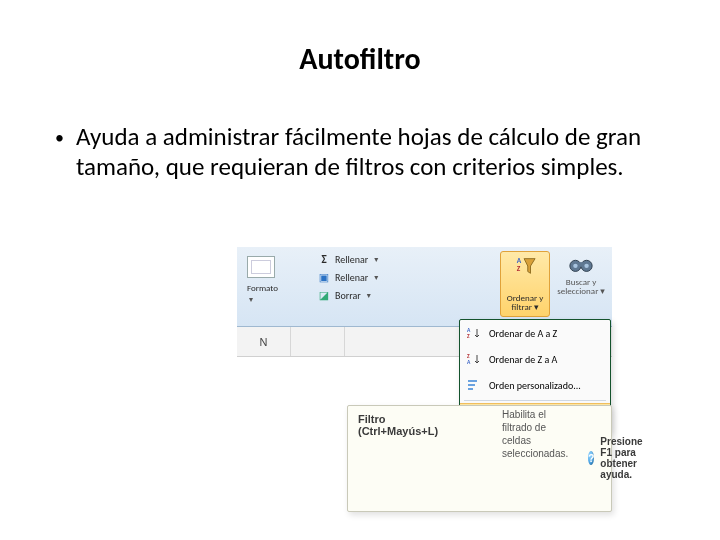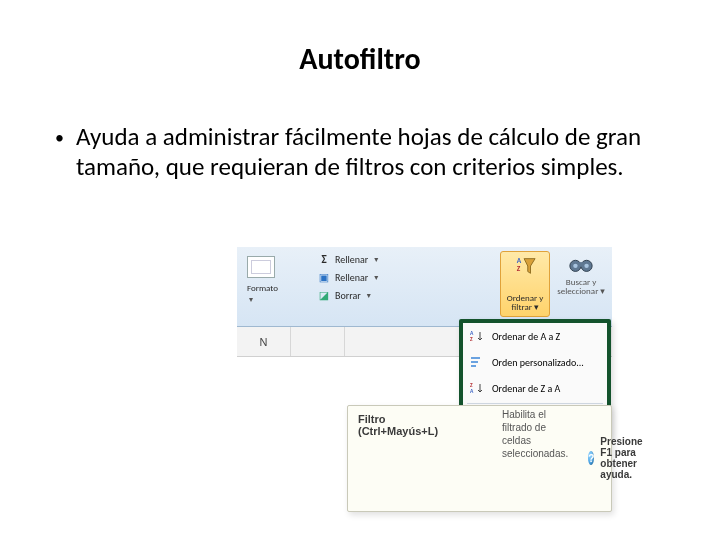--- a/index.html
+++ b/index.html
@@ -100,21 +100,21 @@
     background:#f3f3f3; border-bottom:1px solid #d0d0d0;
     display:flex;
   }
   .colhdr{
     width:54px; border-right:1px solid #d7d7d7; text-align:center;
     font-size:11px; color:#444; line-height:30px; font-family: Arial, sans-serif;
   }
   
   .menu {
     position:absolute; left:222px; top:72px; width:152px;
-    background:#fafafa; border:4px solid #14532d; border-radius:2px;
+    background:#fafafa; border:1px solid #14532d; border-radius:2px;
     box-shadow: 2px 3px 6px rgba(0,0,0,.15);
     font-size:10px;
   }
   .menu-row{
     display:flex; align-items:center; gap:7px;
     padding:5px 8px 5px 6px; cursor:pointer;
   }
   .menu-sep{ height:1px; background:#d0d8e2; margin:2px 4px; }
   .menu-row .mi{
     width:16px; height:16px; font-size:10px; display:flex; align-items:center; justify-content:center;
@@ -225,36 +225,36 @@
               <text x="0" y="6" font-size="5.5" fill="#3a62c4" font-weight="700">A</text>
               <text x="0" y="12" font-size="5.5" fill="#b43035" font-weight="700">Z</text>
               <path d="M10 3v8m0 0l-2-2m2 2l2-2" stroke="#444" stroke-width="1" fill="none"></path>
             </svg>
         </span>
         <span>Ordenar de A a Z</span>
       </div>
       <div class="menu-row">
         <span class="mi">
           <svg width="14" height="14" viewBox="0 0 14 14">
+              <text x="0" y="6" font-size="5.5" fill="#b43035" font-weight="700">Z</text>
+              <text x="0" y="12" font-size="5.5" fill="#3a62c4" font-weight="700">A</text>
+              <path d="M10 3v8m0 0l-2-2m2 2l2-2" stroke="#444" stroke-width="1" fill="none"></path>
+            </svg>
+        </span>
+        <span>Ordenar de Z a A</span>
+      </div>
+      <div class="menu-row">
+        <span class="mi">
+          <svg width="14" height="14" viewBox="0 0 14 14">
               <rect x="1" y="2" width="9" height="2" fill="#6aa2e0"></rect>
               <rect x="1" y="6" width="7" height="2" fill="#6aa2e0"></rect>
               <rect x="1" y="10" width="5" height="2" fill="#6aa2e0"></rect>
             </svg>
         </span>
         <span>Orden personalizado...</span>
-      </div>
-      <div class="menu-row">
-        <span class="mi">
-          <svg width="14" height="14" viewBox="0 0 14 14">
-              <text x="0" y="6" font-size="5.5" fill="#b43035" font-weight="700">Z</text>
-              <text x="0" y="12" font-size="5.5" fill="#3a62c4" font-weight="700">A</text>
-              <path d="M10 3v8m0 0l-2-2m2 2l2-2" stroke="#444" stroke-width="1" fill="none"></path>
-            </svg>
-        </span>
-        <span>Ordenar de Z a A</span>
       </div>
       <div class="menu-sep"></div>
       <div class="menu-row filtro">
         <span class="mi">
           <svg width="14" height="14" viewBox="0 0 14 14">
               <polygon points="1,2 13,2 8.5,8 8.5,13 5.5,11 5.5,8" fill="#d9a13a" stroke="#8b6a1f" stroke-width="0.8"></polygon>
             </svg>
         </span>
         <span>Filtro</span>
         <span class="arrow">▸</span>

